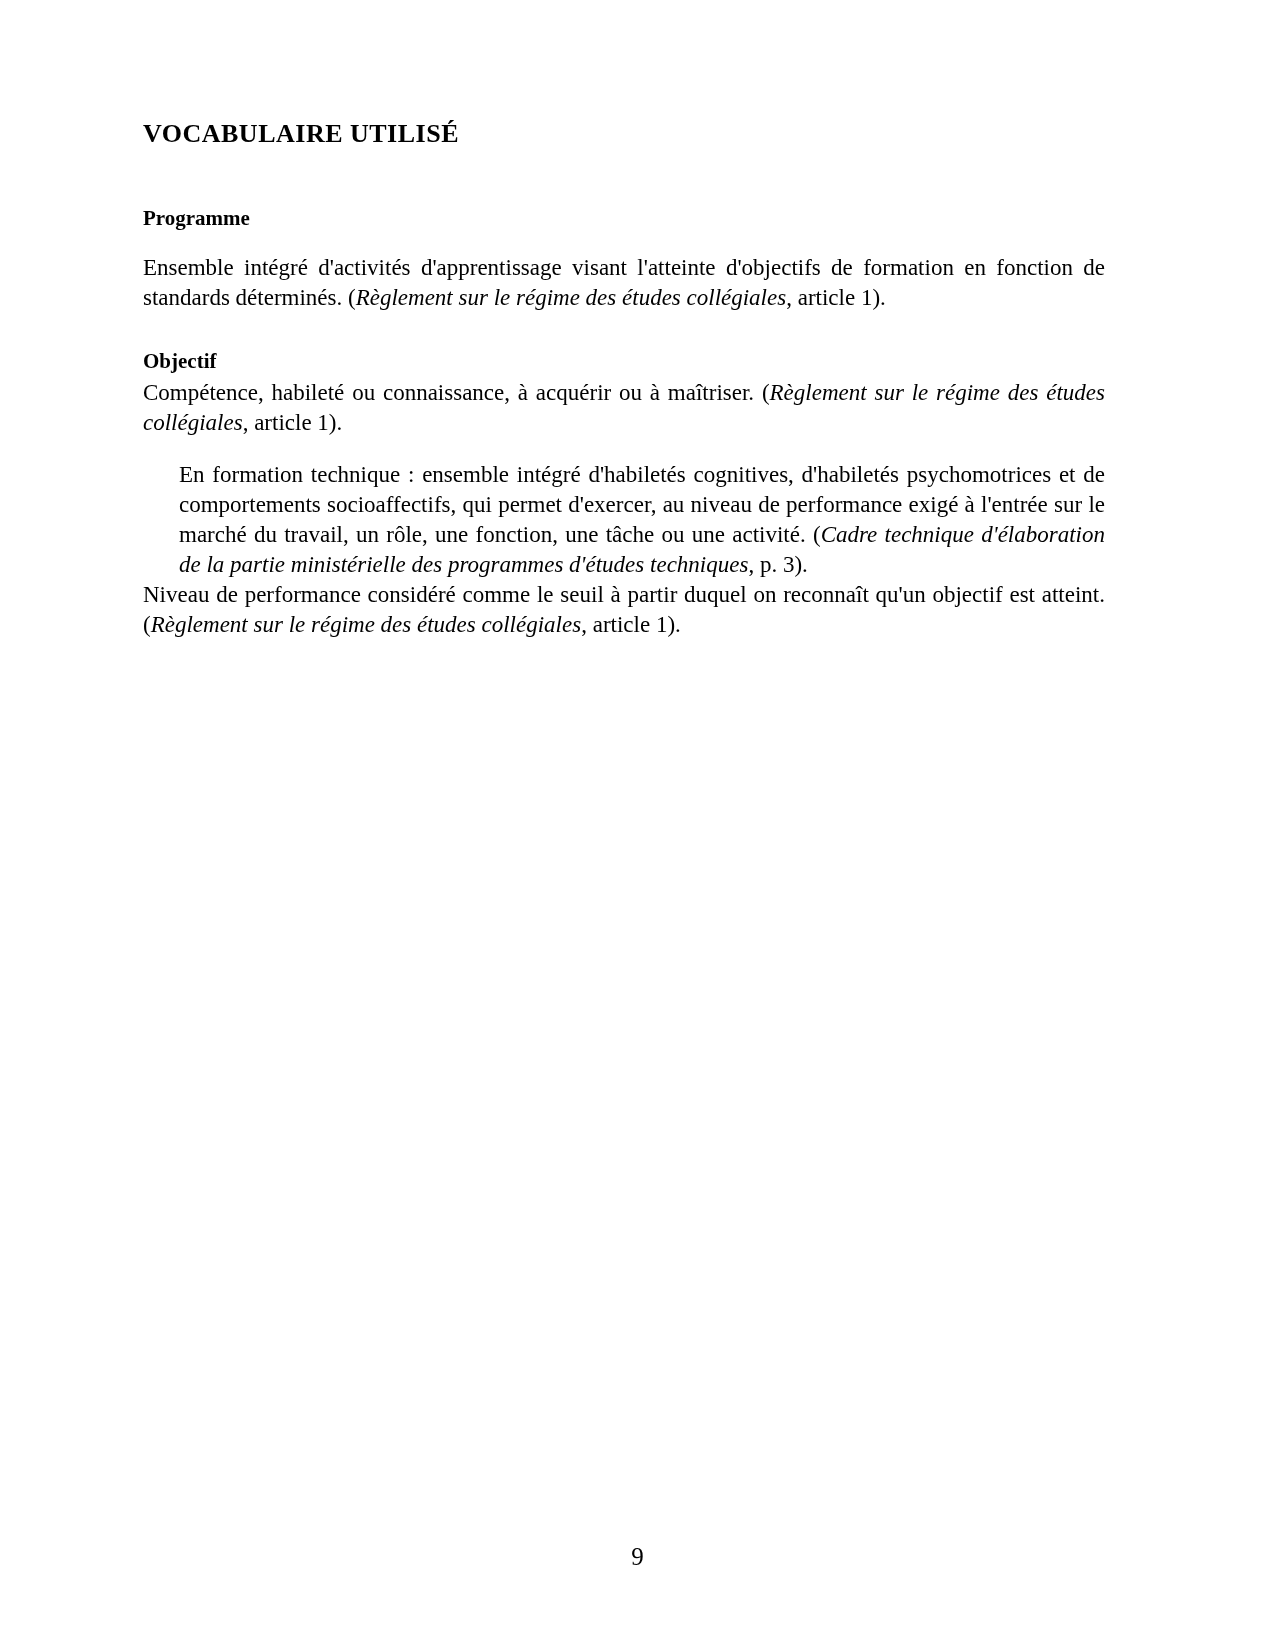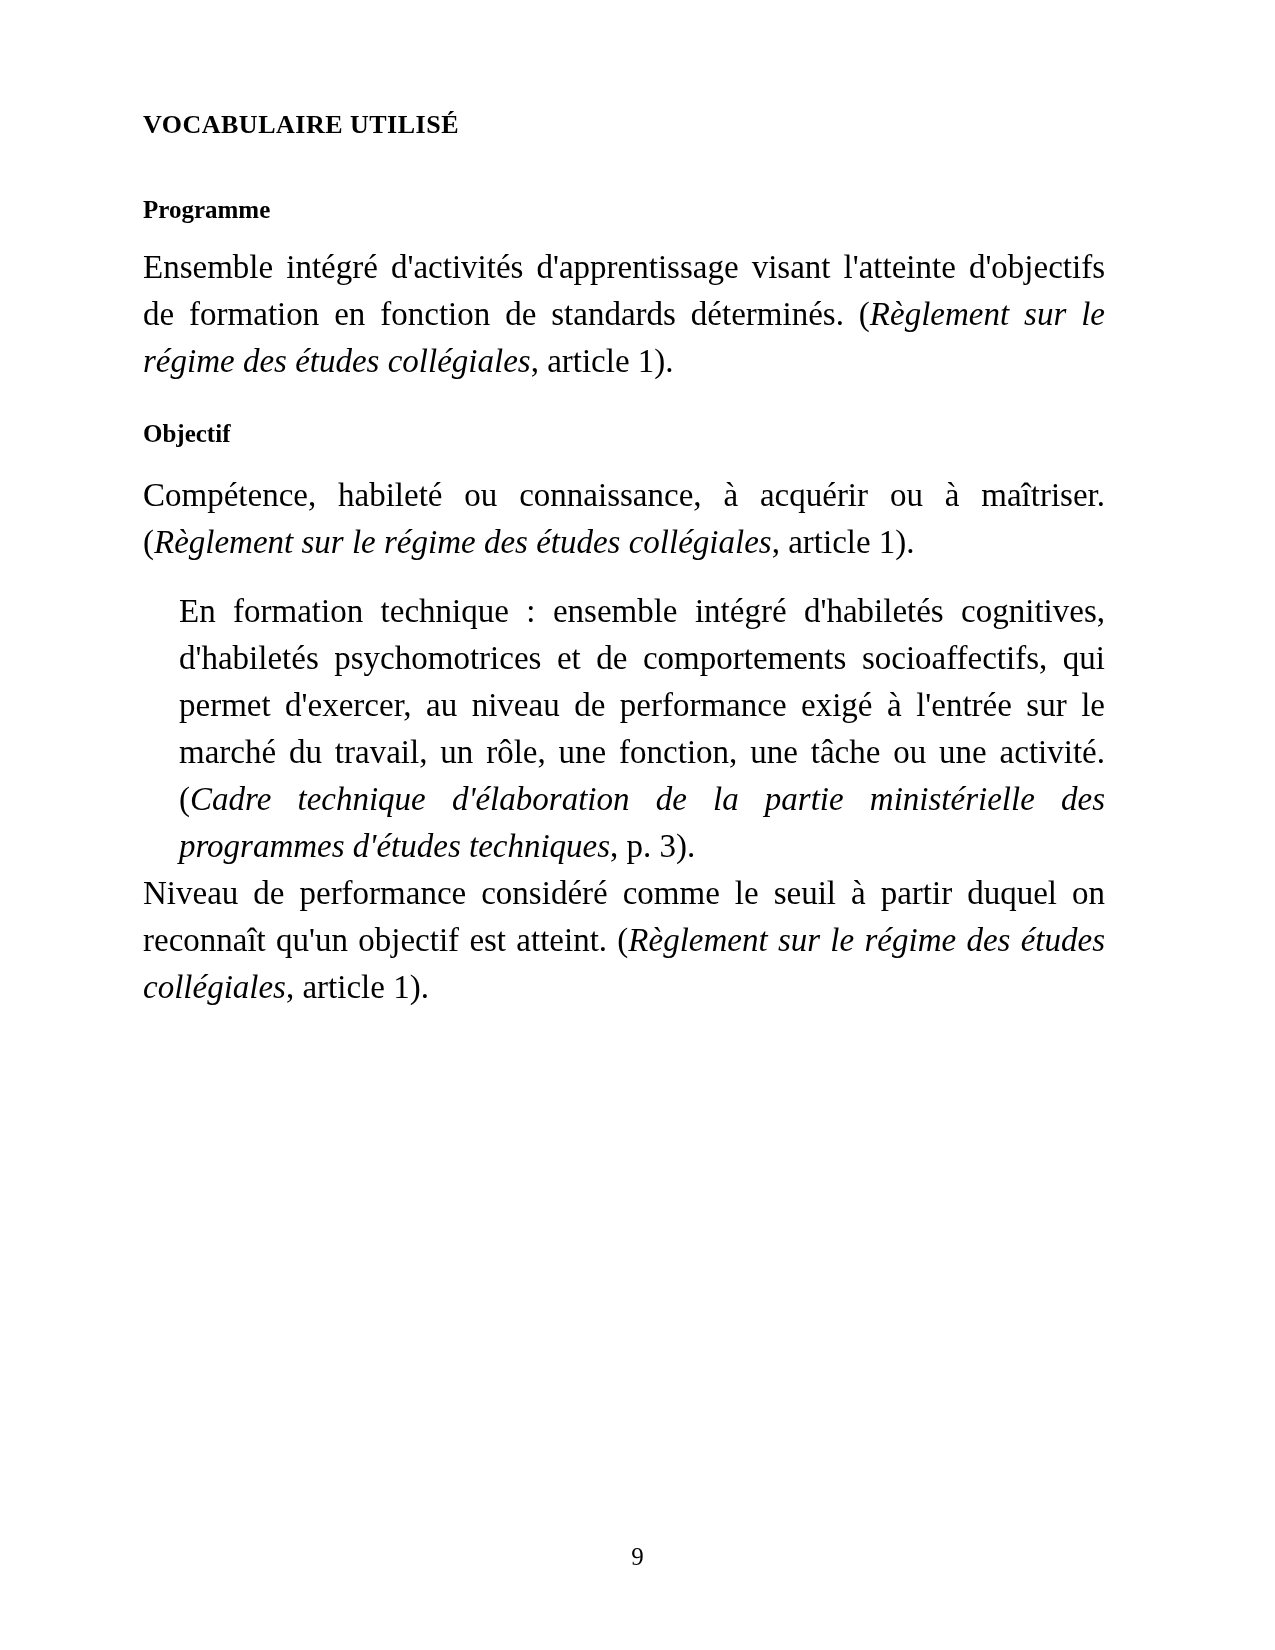--- a/index.html
+++ b/index.html
@@ -12,48 +12,48 @@
     width: 1275px;
     height: 1650px;
     background: #ffffff;
     color: #000000;
     font-family: "Liberation Serif", "DejaVu Serif", serif;
     overflow: hidden;
   }
   .content {
     position: absolute;
     left: 143px;
-    top: 0;
+    top: 9px;
     width: 962px;
   }
   .doc-title {
     margin: 108px 0 0 0;
     font-size: 26px;
     line-height: 33px;
     font-weight: bold;
     letter-spacing: 0.5px;
   }
   .section-heading {
-    font-size: 25px;
+    font-size: 21px;
     line-height: 33px;
     font-weight: bold;
     margin: 0;
   }
   .h-programme  { margin-top: 52px; }
   .h-objectif   { margin-top: 32px; }
   .h-competence { margin-top: 41px; }
   .h-standard   { margin-top: 30px; }
   .body-para {
     margin: 0;
-    font-size: 33px;
-    line-height: 47px;
+    font-size: 23px;
+    line-height: 30px;
     text-align: justify;
   }
   .p-1 { margin-top: 18px; }
-  .p-2 { margin-top: 22px; }
+  .p-2 { }
   .p-3 { margin-top: 22px; margin-left: 36px; }
   .p-4 { }
   .citation {
     font-style: italic;
   }
   .page-number {
     position: absolute;
     left: 0;
     top: 1540px;
     width: 100%;

